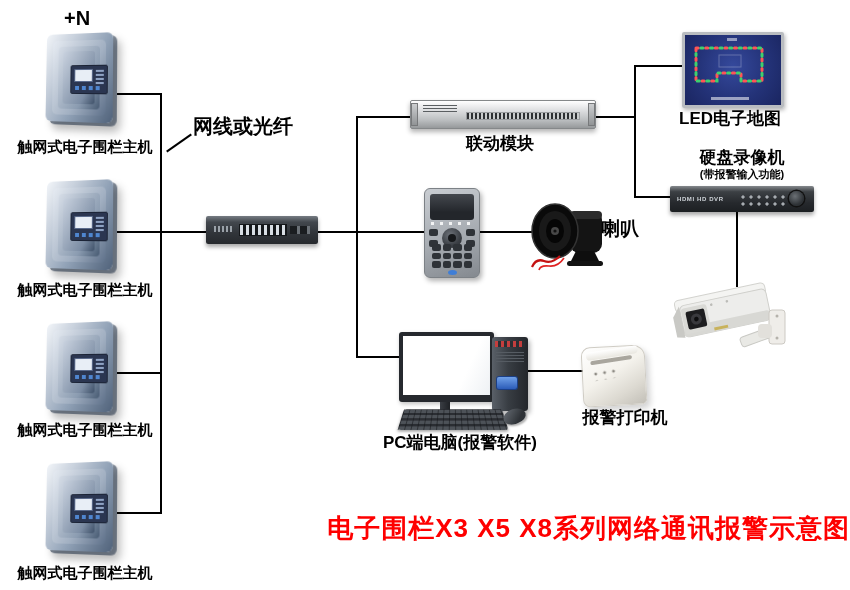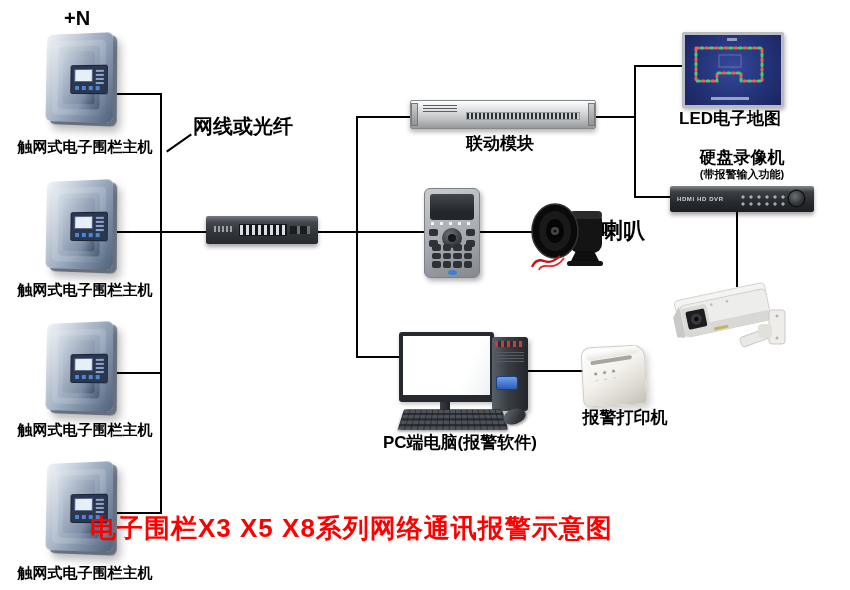--- a/index.html
+++ b/index.html
@@ -122,21 +122,21 @@
     transform:rotate(-3deg);border:1px solid #cfccc4;
     background:linear-gradient(150deg,#ffffff 0%,#f4f2ec 45%,#dcd9d1 75%,#c2bfb7 100%);
     box-shadow:3px 4px 6px rgba(0,0,0,.18);}
   .pr-slot{position:absolute;left:8px;top:11px;width:42px;height:4px;border-radius:2px;
     background:#a9a69e;transform:rotate(-6deg);}
   .pr-lid{position:absolute;left:4px;top:2px;width:52px;height:8px;border-radius:6px;
     background:linear-gradient(#ffffff,#e8e6df);transform:rotate(-6deg);}
   .pr-btns{position:absolute;left:10px;top:22px;width:26px;height:10px;transform:rotate(-6deg);
     background:radial-gradient(circle 1.5px at 3px 3px,#8d8a83 1.3px,transparent 1.7px);background-size:9px 8px;}
 
-  .title{position:absolute;left:90px;right:0;top:511px;font-size:26px;font-weight:bold;text-align:left;
+  .title{position:absolute;left:90px;right:0;top:511px;font-size:26px;font-weight:bold;text-align:right;
     letter-spacing:1px;white-space:nowrap;}
 </style>
 </head>
 <body>
 
 <div id="canvas">
 
   <div class="line" style="left:160px;top:93px;width:2px;height:420px;"></div>
   <div class="line" style="left:117px;top:93px;width:45px;height:2px;"></div>
   <div class="line" style="left:117px;top:231px;width:424px;height:2px;"></div>
@@ -270,21 +270,21 @@
     <path d="M46,52 L40,64 L70,64 L64,52 Z" fill="#0e0e0e"></path>
     <rect x="37" y="62" width="36" height="5" rx="2.5" fill="#131313"></rect>
     <ellipse cx="25" cy="32" rx="23" ry="27" fill="#0a0a0a" stroke="#333" stroke-width="1.5"></ellipse>
     <ellipse cx="25" cy="32" rx="16" ry="20" fill="#191919"></ellipse>
     <ellipse cx="25" cy="32" rx="9" ry="12" fill="#060606"></ellipse>
     <circle cx="25" cy="32" r="4" fill="#474747"></circle>
     <circle cx="25" cy="32" r="1.6" fill="#111"></circle>
     <path d="M30,57 q-8,8 -16,5 t-12,6" fill="none" stroke="#c41212" stroke-width="2.2"></path>
     <path d="M34,59 q-6,9 -15,8 t-10,4" fill="none" stroke="#e02222" stroke-width="1.6"></path>
   </svg>
-  <div class="lbl" style="left:601px;top:216px;font-size:22px;">喇叭</div>
+  <div class="lbl" style="left:601px;top:216px;font-size:19px;">喇叭</div>
 
   <div class="ledmap">
     <svg width="90" height="64" viewBox="0 0 90 64">
       <path d="M11,13 H77 V46 H56 V38 H32 V46 H11 Z" fill="none" stroke="#ff5555" stroke-width="3" stroke-dasharray="2.2 7.4" stroke-linecap="round"></path>
       <path d="M11,13 H77 V46 H56 V38 H32 V46 H11 Z" fill="none" stroke="#3fd06e" stroke-width="3" stroke-dasharray="2.2 7.4" stroke-dashoffset="4.8" stroke-linecap="round"></path>
       <rect x="34" y="20" width="22" height="12" fill="none" stroke="rgba(255,255,255,.25)" stroke-width="1"></rect>
     </svg>
     <div class="led-txt"></div>
     <div class="led-txt2"></div>
   </div>

